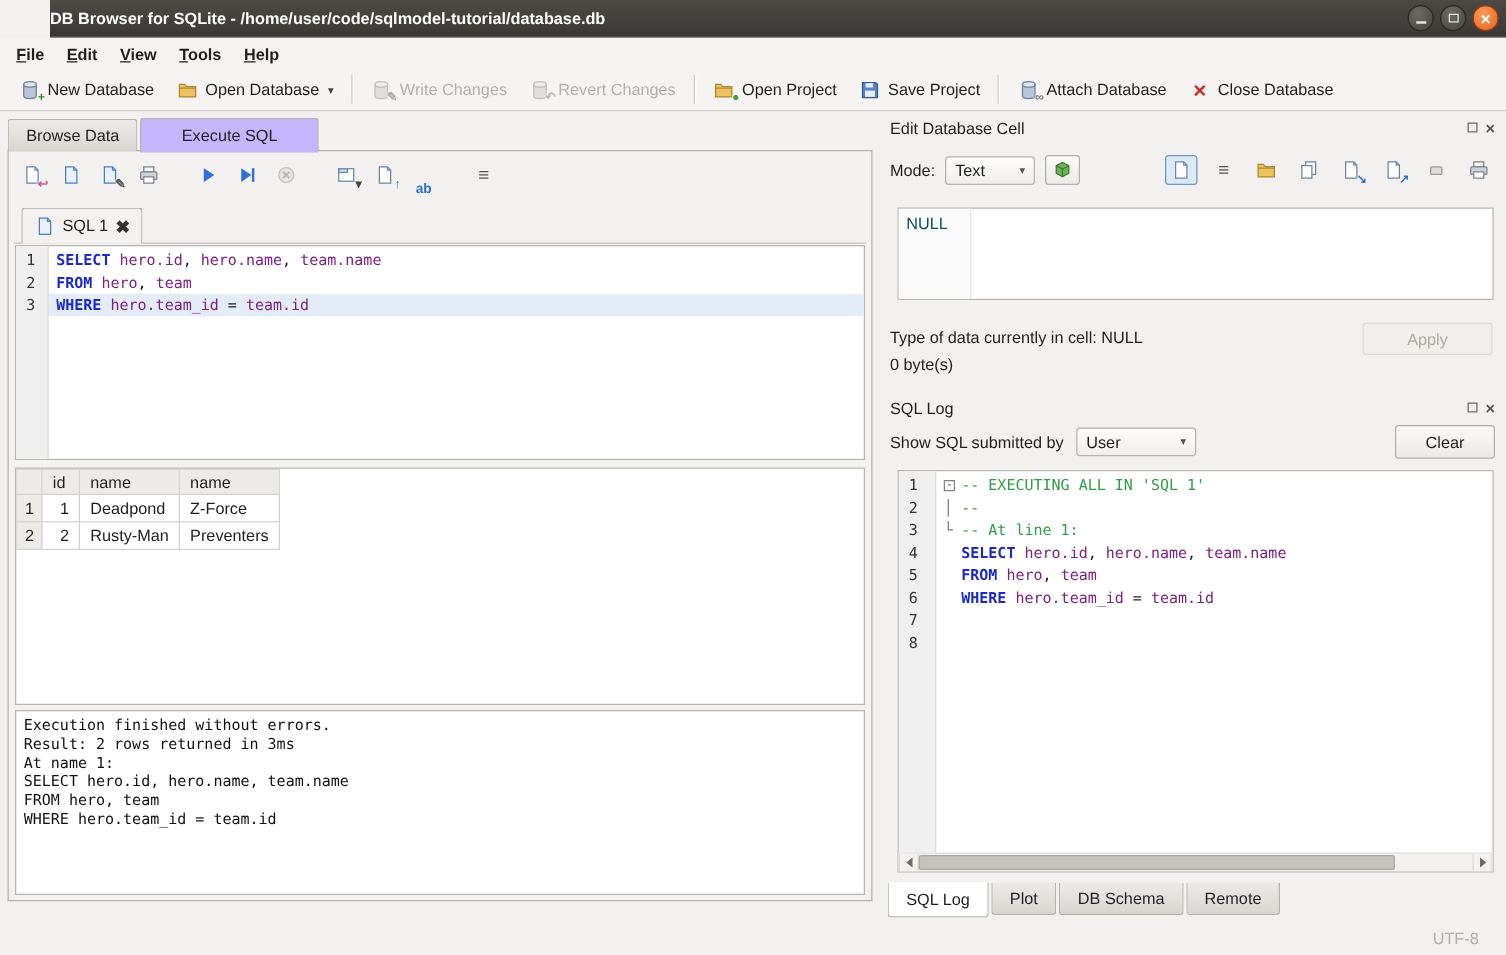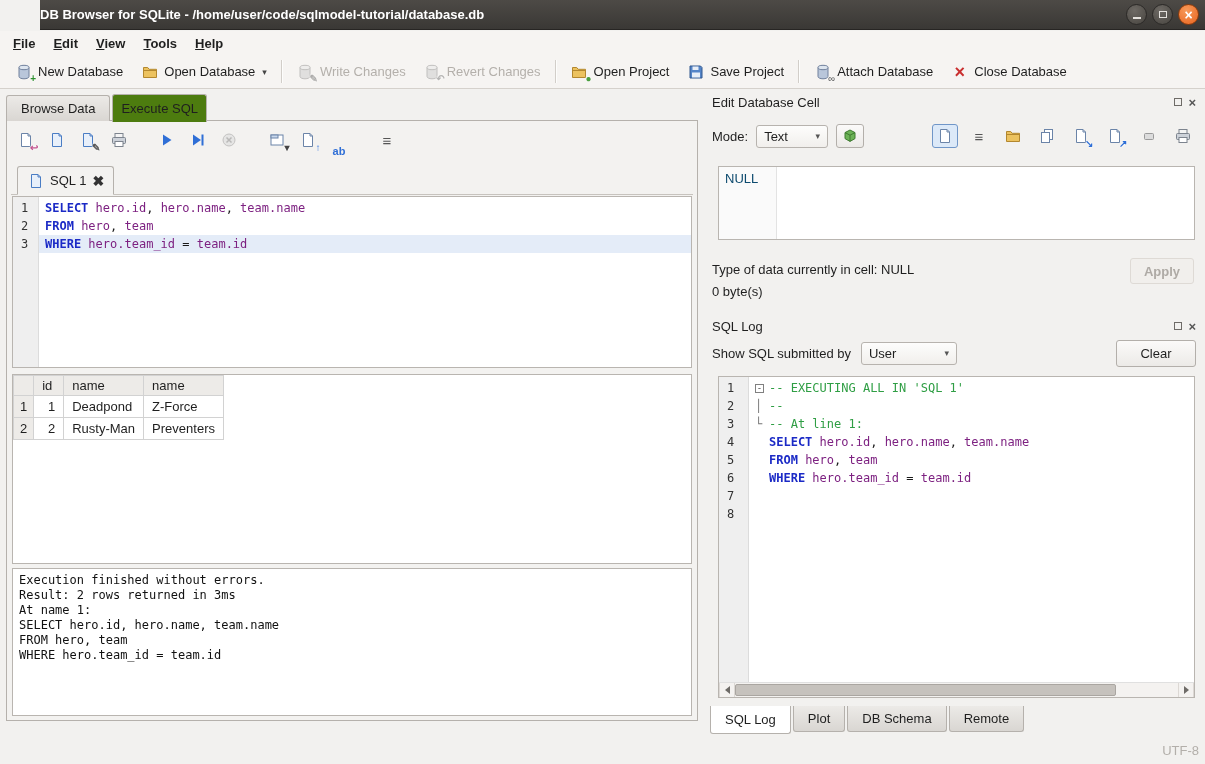--- a/index.html
+++ b/index.html
@@ -41,21 +41,21 @@
   .icon16 .badge{position:absolute;right:-4px;bottom:-4px;font-style:normal;font-size:10px;
     font-weight:bold;line-height:1;text-shadow:0 0 2px #fff,0 0 2px #fff;}
   .icon16 .glyph{font-style:normal;font-weight:bold;font-size:14px;line-height:1;}
   .fold-sq{display:inline-block;width:9px;height:9px;border:1px solid #808080;background:#fff;
     font-size:9px;line-height:7px;text-align:center;color:#444;vertical-align:middle;}
 
   
   .main-tabs{position:absolute;left:6px;top:92px;height:29px;display:flex;align-items:flex-end;z-index:3;}
   .tab{padding:5px 14px;border:1px solid #b5b1ac;border-bottom:none;margin-right:2px;
     background:linear-gradient(#eceae7,#d9d6d2);border-radius:3px 3px 0 0;}
-  .tab.active{background:#4d7c0f;padding:6px 8px;margin-bottom:-1px;}
+  .tab.active{background:#c4b5fd;padding:6px 32px;margin-bottom:-1px;}
 
   
   .left-panel{position:absolute;left:6px;top:120px;width:692px;height:601px;
     border:1px solid #b5b1ac;background:#f3f2f0;z-index:1;}
   .sql-toolbar{position:absolute;left:8px;top:8px;display:flex;align-items:center;gap:9px;}
   .mini-btn{width:22px;height:22px;display:flex;align-items:center;justify-content:center;}
   .mini-btn.disabled{filter:grayscale(1) opacity(.55);}
   .mini-sep{width:8px;}
 
   .sql-tabbar{position:absolute;left:4px;top:44px;right:4px;height:30px;
@@ -102,22 +102,22 @@
   .bevel-btn{width:28px;height:24px;border:1px solid #b3afaa;border-radius:3px;
     background:linear-gradient(#fbfaf9,#eceae7);display:flex;align-items:center;justify-content:center;margin-left:8px;}
   .cell-tools{margin-left:auto;display:flex;gap:8px;}
   .tool-btn{width:26px;height:24px;display:flex;align-items:center;justify-content:center;border:1px solid transparent;border-radius:3px;}
   .tool-btn.active{border-color:#7096c8;background:#dce9f8;}
 
   .cell-box{position:absolute;left:12px;top:76px;width:477px;height:74px;border:1px solid #b9b5b0;background:#fff;display:flex;}
   .cell-gutter{width:58px;background:#fafafa;border-right:1px solid #e3e3e3;padding:4px 6px;color:#0c4a6e;}
   .type-line{position:absolute;left:6px;top:172px;}
   .bytes-line{position:absolute;left:6px;top:194px;}
-  .apply-btn{position:absolute;right:6px;top:168px;width:64px;height:26px;border:1px solid #dedad5;
-    background:#f1efec;color:#aeaaa5;border-radius:3px;font-family:inherit;font-size:13px;font-weight:bold;}
+  .apply-btn{position:absolute;right:6px;top:168px;width:104px;height:26px;border:1px solid #dedad5;
+    background:#f1efec;color:#aeaaa5;border-radius:3px;font-family:inherit;font-size:13px;}
 
   .filter-row{position:absolute;left:6px;right:4px;top:248px;height:30px;display:flex;align-items:center;}
   .filter-row .select{margin-left:10px;min-width:96px;justify-content:space-between;}
   .clear-btn{margin-left:auto;width:80px;height:27px;border:1px solid #b3afaa;border-radius:3px;
     background:linear-gradient(#fbfaf9,#eceae7);font-family:inherit;font-size:13px;color:#1f1f1f;}
 
   .log-box{position:absolute;left:12px;top:286px;width:477px;height:322px;border:1px solid #b9b5b0;
     background:#fff;display:flex;flex-direction:column;font-family:"DejaVu Sans Mono",monospace;font-size:12px;line-height:18px;}
   .log-main{flex:1;display:flex;overflow:hidden;}
   .log-box .gutter{width:30px;}
@@ -127,21 +127,21 @@
   .sb-thumb{position:absolute;left:0;top:1px;bottom:1px;width:86%;background:#c6c2bd;border:1px solid #aaa6a1;border-radius:2px;}
   .tri{width:0;height:0;border-top:4px solid transparent;border-bottom:4px solid transparent;}
   .tri.left{border-right:5px solid #6e6b67;}
   .tri.right{border-left:5px solid #6e6b67;}
 
   .dock-tabs{position:absolute;left:4px;top:616px;display:flex;align-items:flex-start;}
   .dock-tab{padding:5px 14px;border:1px solid #b5b1ac;margin-right:2px;
     background:linear-gradient(#eceae7,#d9d6d2);border-radius:0 0 3px 3px;border-top:none;}
   .dock-tab.active{background:#fff;padding:6px 14px;}
 
-  .statusbar-enc{position:absolute;right:6px;bottom:6px;color:#b3afaa;}
+  .statusbar-enc{position:absolute;right:22px;bottom:6px;color:#b3afaa;}
 </style>
 </head>
 <body>
 
 <div class="window">
 
   <div class="titlebar">
     <div class="title">DB Browser for SQLite - /home/user/code/sqlmodel-tutorial/database.db</div>
     <div class="win-controls">
       <div class="winbtn">

